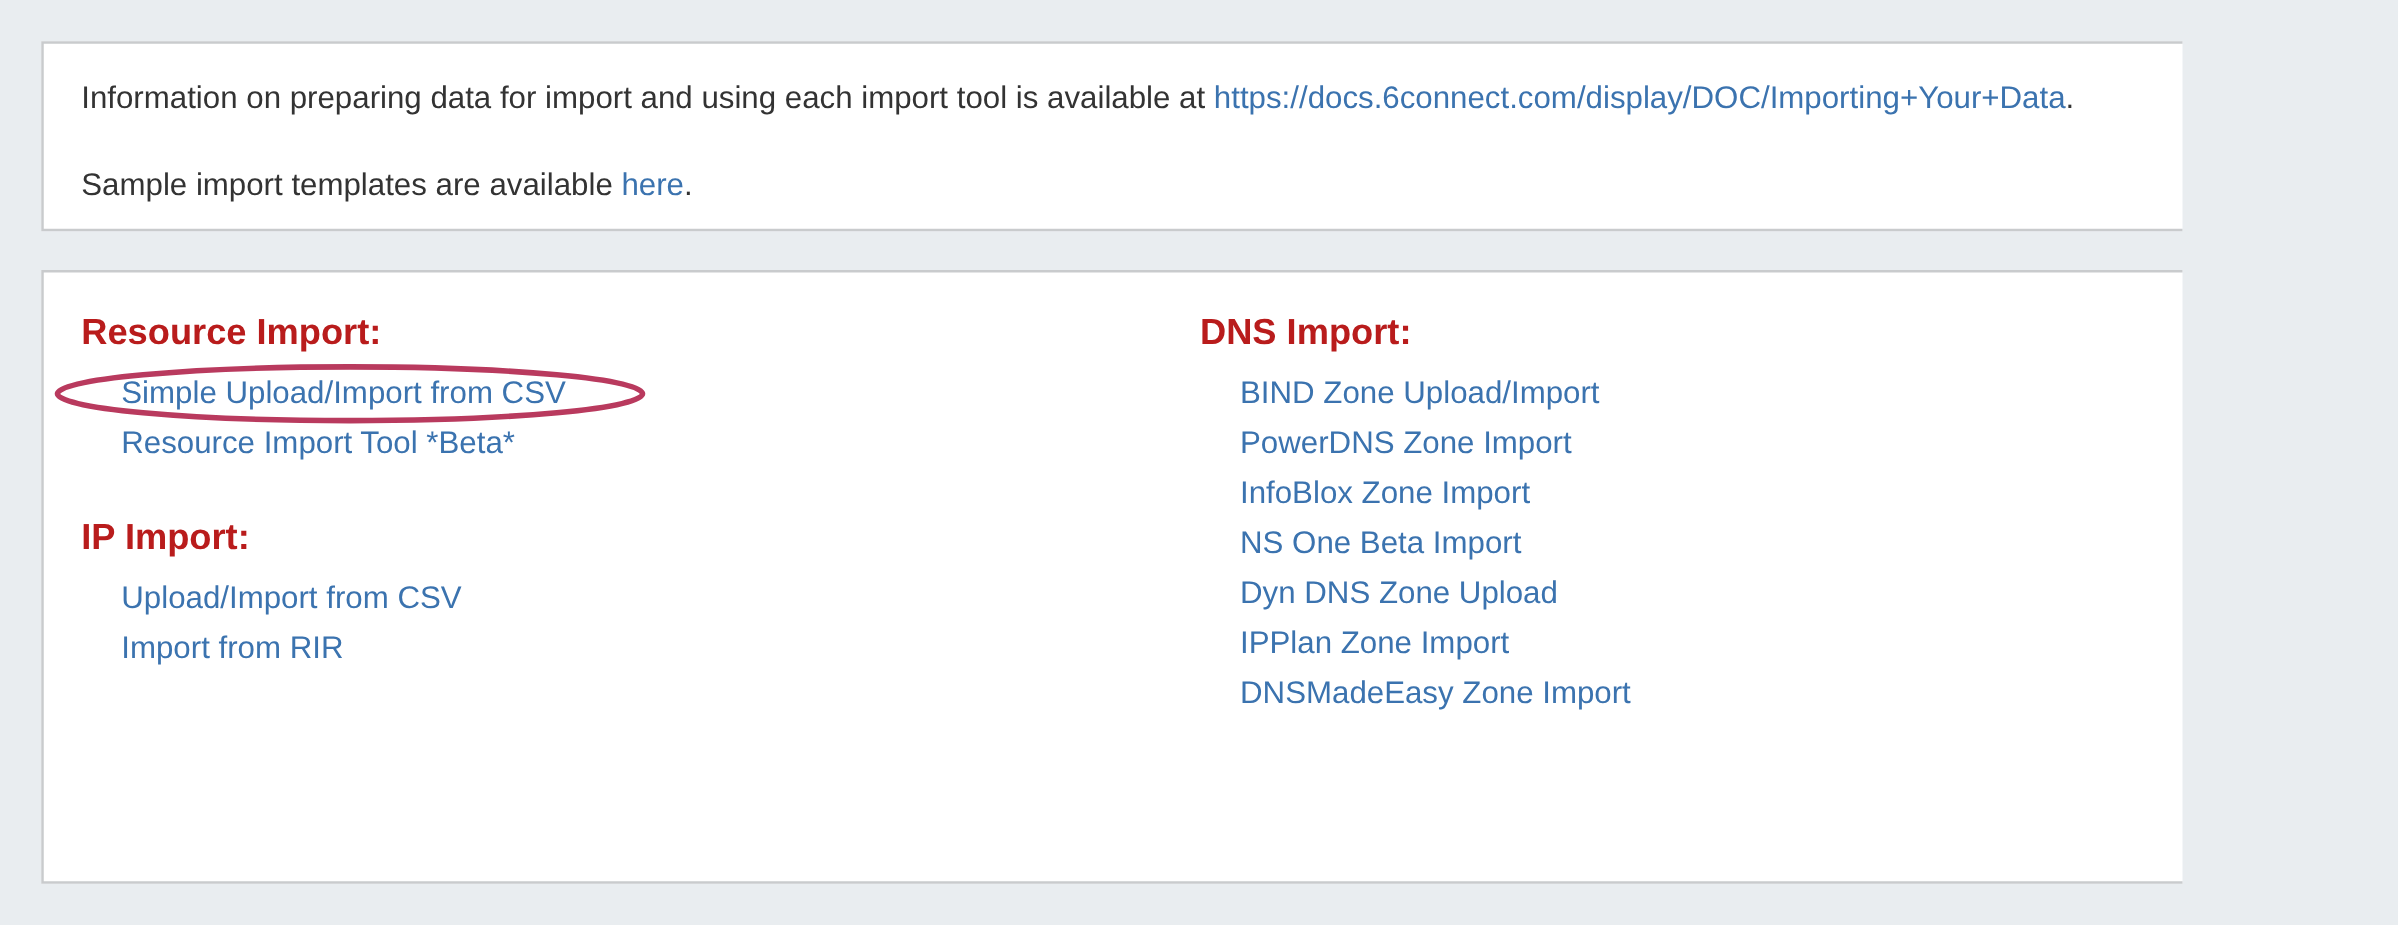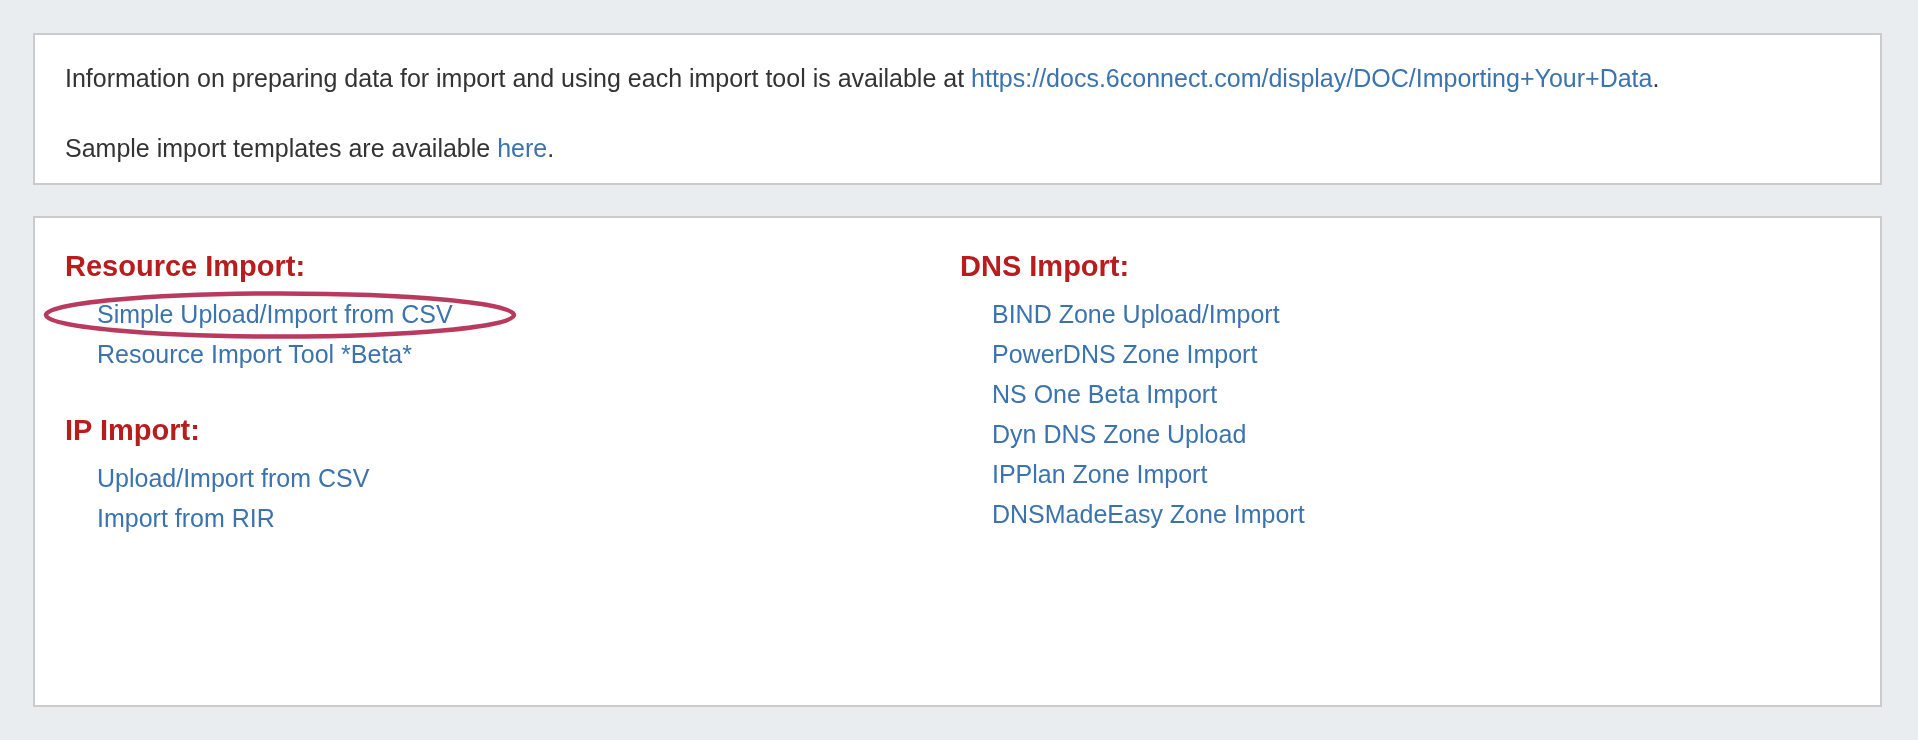--- a/index.html
+++ b/index.html
@@ -4,21 +4,21 @@
 <style>
   * { box-sizing: border-box; }
   html, body {
     margin: 0;
     padding: 0;
     background: #e9edf0;
     font-family: "Liberation Sans", sans-serif;
     color: #333333;
   }
   .page {
-    width: 1918px;
+    width: 1746px;
     height: 740px;
     background: #e9edf0;
     overflow: hidden;
   }
   .panel {
     background: #ffffff;
     border: 2px solid #c9cbcd;
     margin-left: 33px;
     width: 1849px;
   }
@@ -113,20 +113,21 @@
 
       </div>
 
       <div class="col-right">
 
         <div class="section">
           <h3 class="sec-heading">DNS Import:</h3>
           <ul class="link-list">
             <li><a class="link">BIND Zone Upload/Import</a></li>
             <li><a class="link">PowerDNS Zone Import</a></li>
+            <li><a class="link">InfoBlox Zone Import</a></li>
             <li><a class="link">NS One Beta Import</a></li>
             <li><a class="link">Dyn DNS Zone Upload</a></li>
             <li><a class="link">IPPlan Zone Import</a></li>
             <li><a class="link">DNSMadeEasy Zone Import</a></li>
           </ul>
         </div>
 
       </div>
     </div>
   </div>

